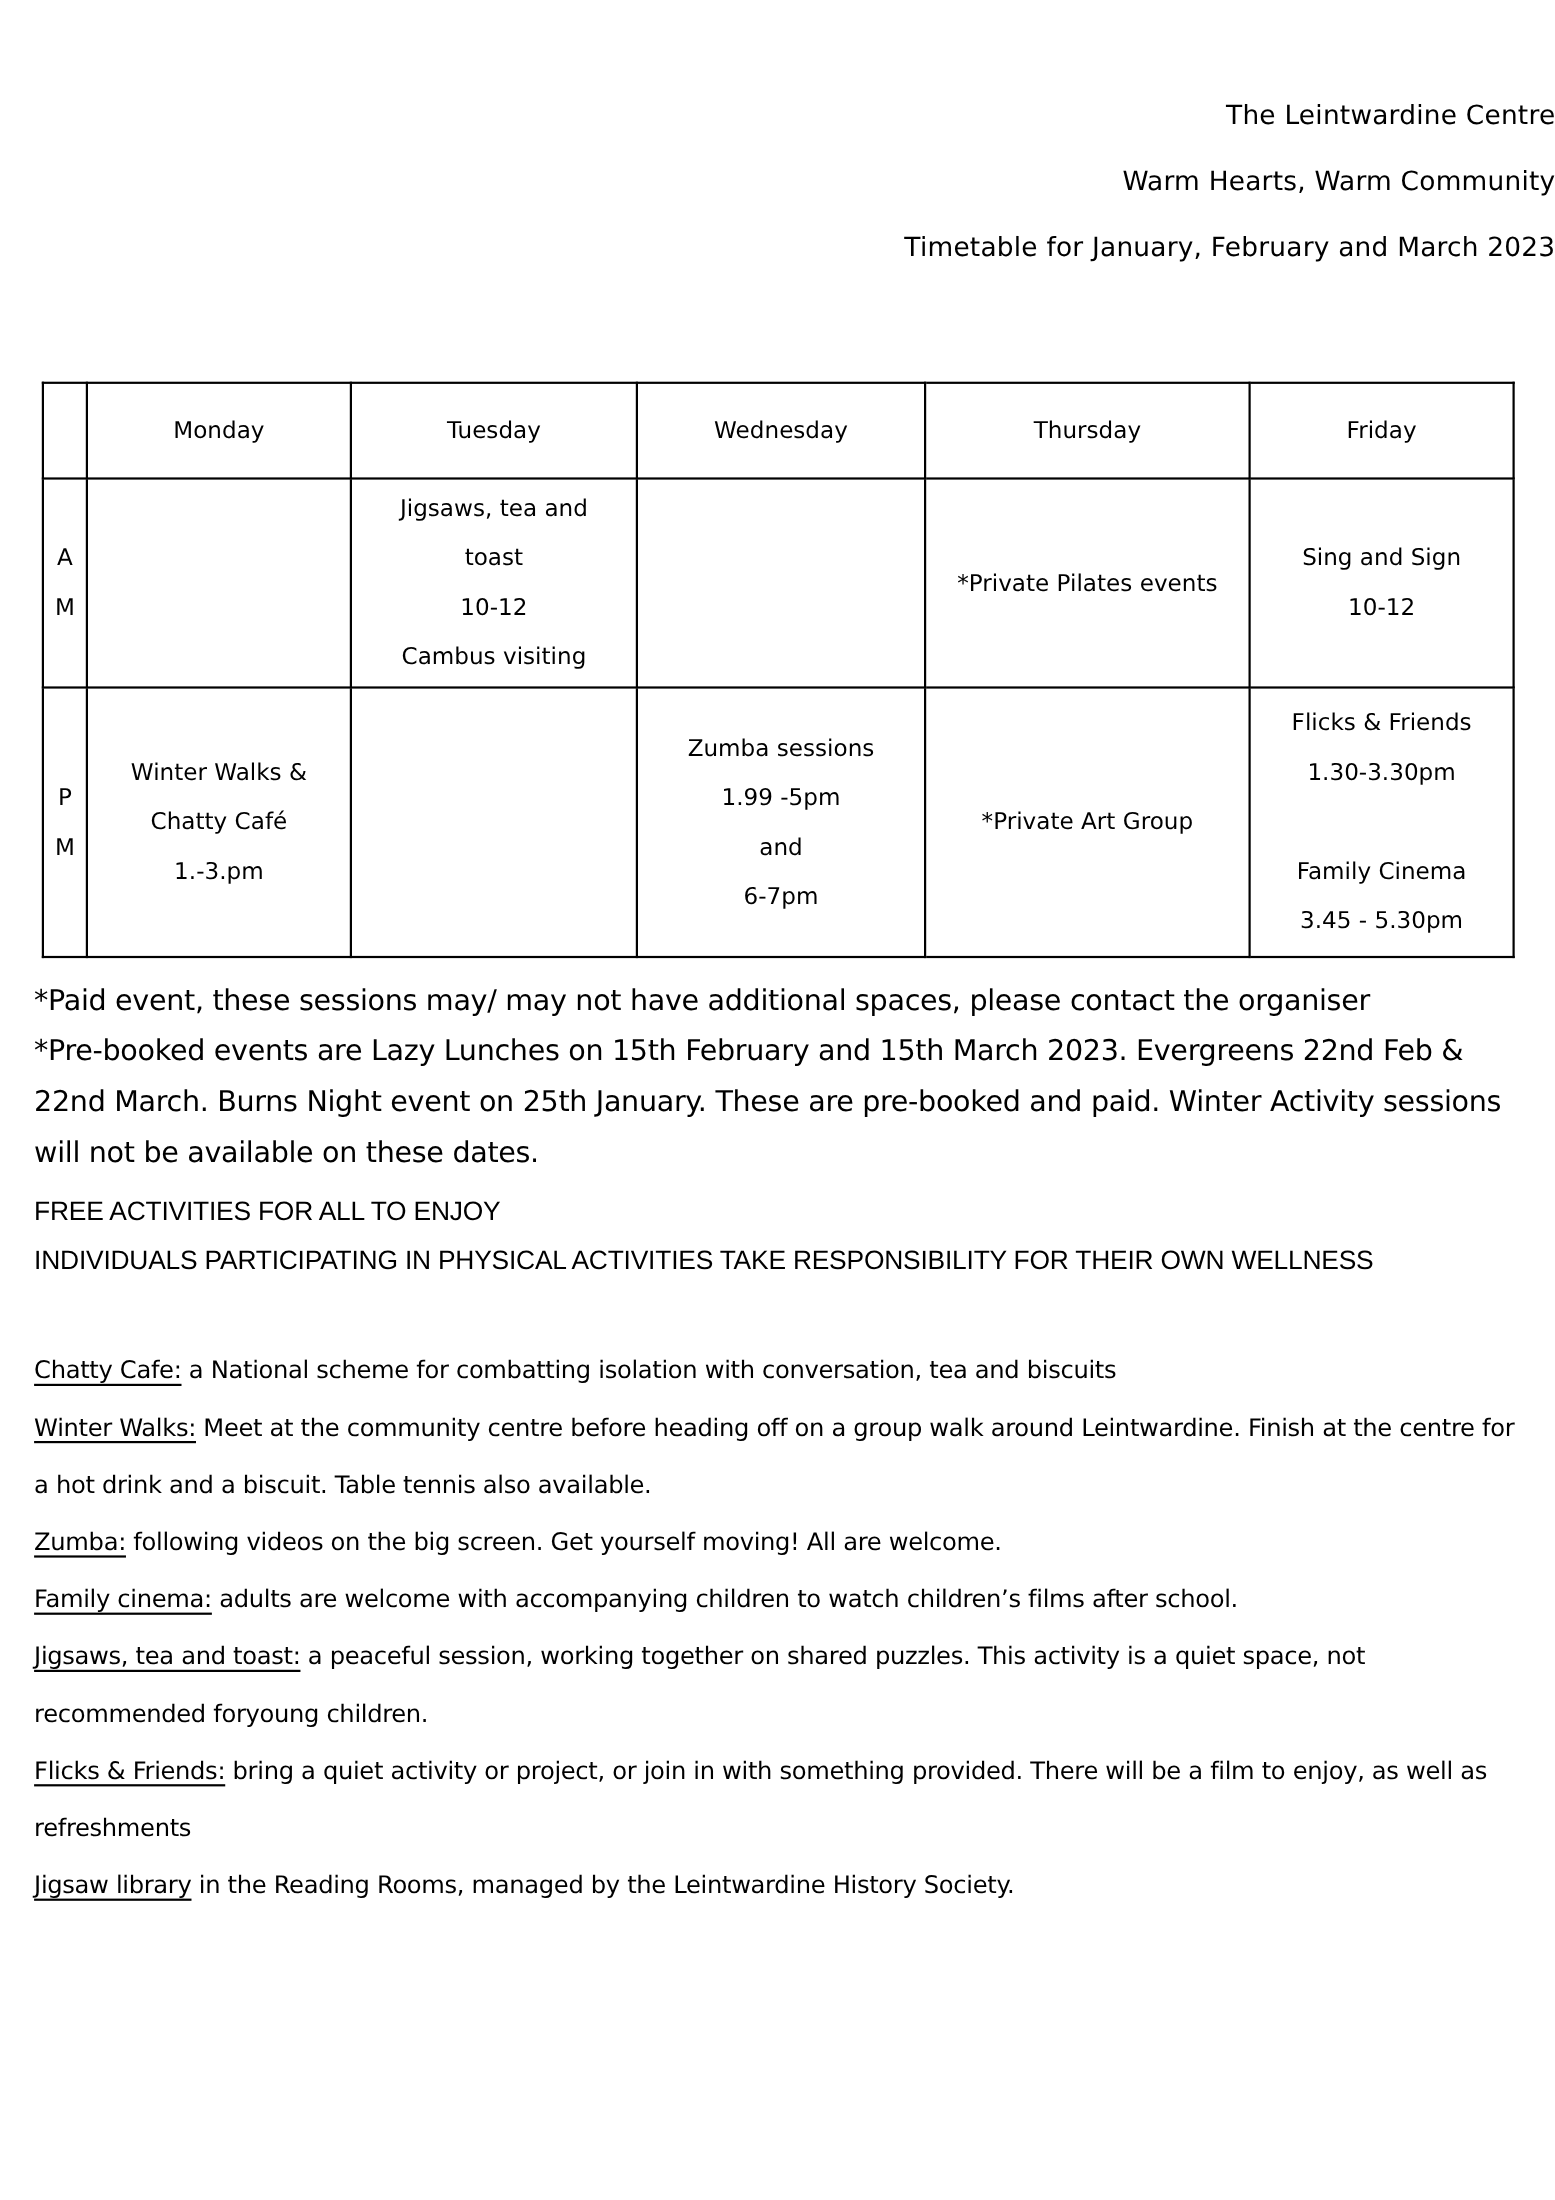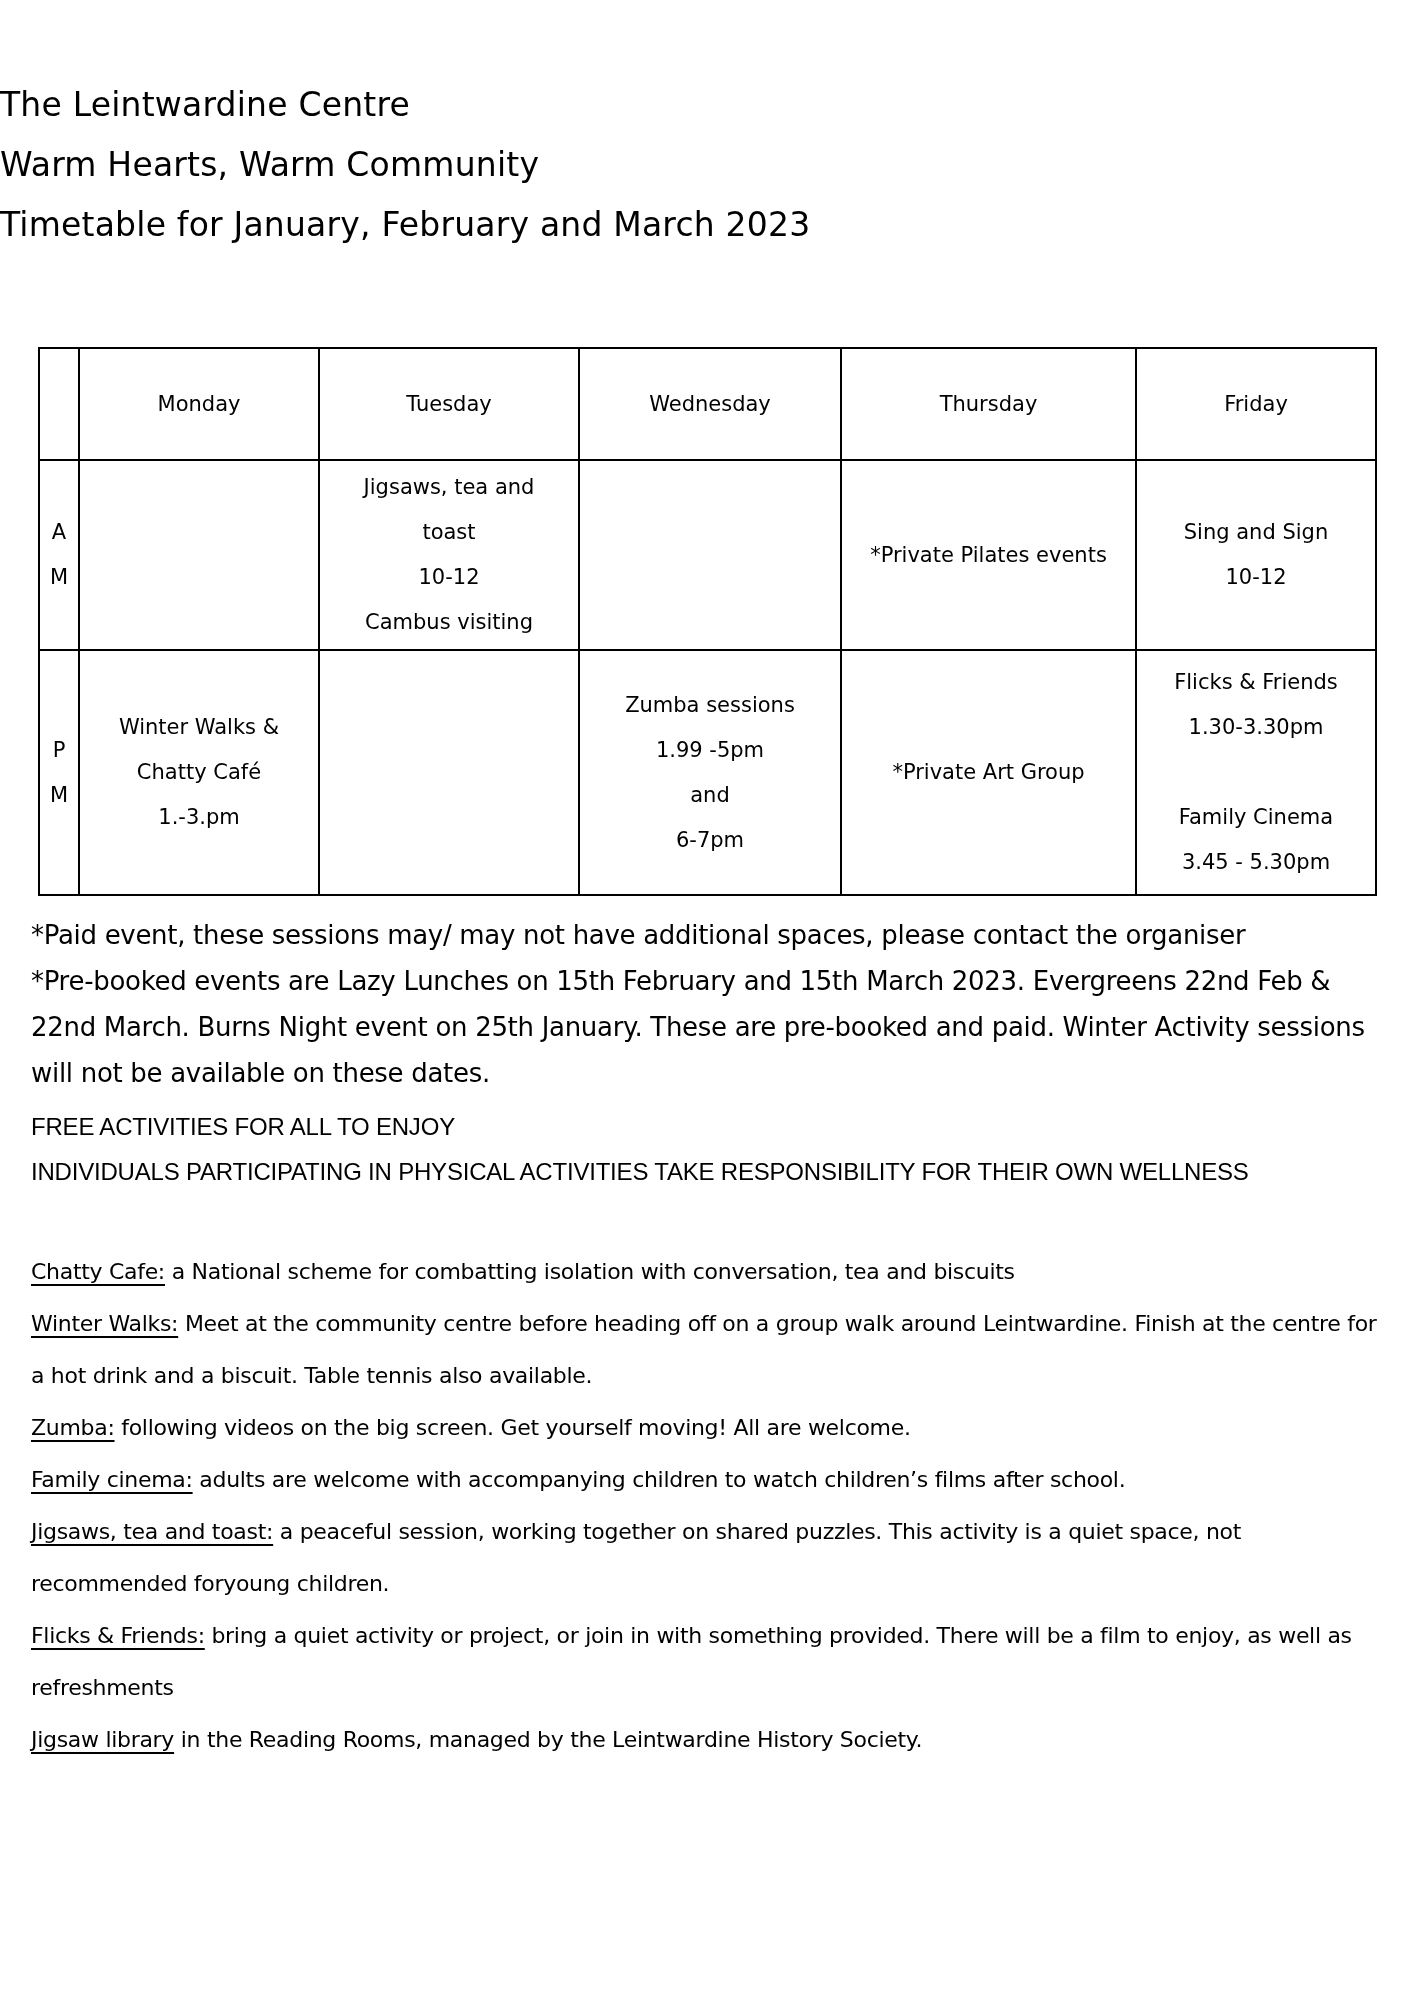--- a/index.html
+++ b/index.html
@@ -10,42 +10,42 @@
   body {
     width: 1414px;
     height: 2000px;
     position: relative;
     color: #000000;
     font-family: "DejaVu Sans", sans-serif;
     overflow: hidden;
   }
   .title-block {
     margin-top: 75px;
-    text-align: left;
-    font-size: 33px;
+    text-align: right;
+    font-size: 24px;
     line-height: 60px;
     letter-spacing: 0.2px;
   }
   table.timetable {
     border-collapse: collapse;
     table-layout: fixed;
     margin: 92px 0 0 38px;
     width: 1337px;
   }
   table.timetable td, table.timetable th {
     border: 2px solid #000000;
     padding: 0 4px;
     text-align: center;
     vertical-align: middle;
     font-weight: normal;
     font-size: 21px;
     line-height: 45px;
     white-space: pre-line;
   }
-  tr.hdr  { height: 112px; }
+  tr.hdr  { height: 87px; }
   tr.am   { height: 190px; }
   tr.pm   { height: 245px; }
   .body-text {
     margin-left: 31px;
     margin-right: 30px;
     letter-spacing: -0.3px;
   }
   .notes {
     margin-top: 16px;
     font-size: 26px;

